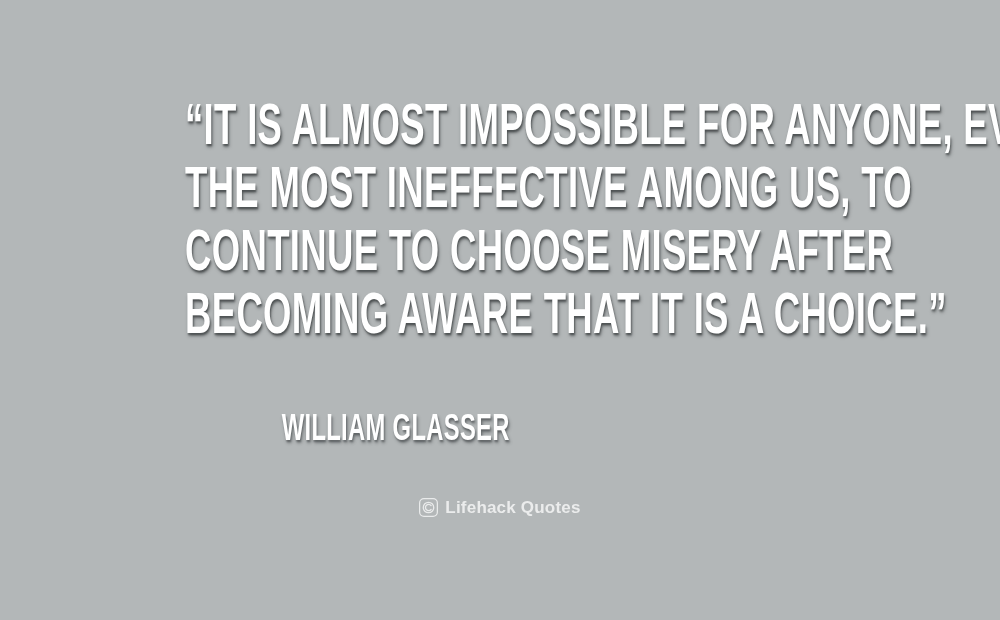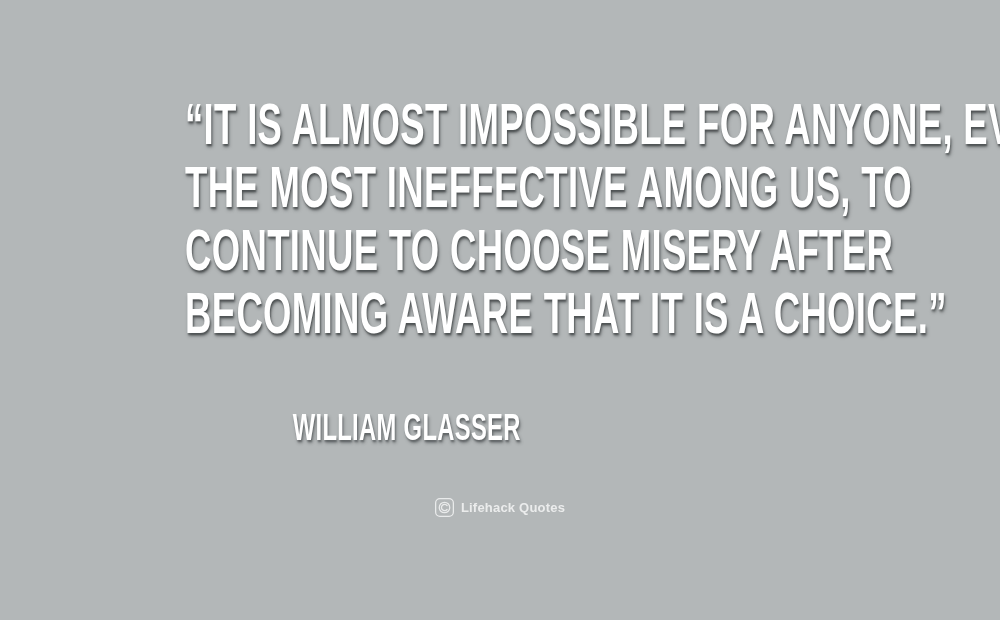--- a/index.html
+++ b/index.html
@@ -49,21 +49,21 @@
     transform-origin: center center;
     text-shadow:
        2px 3px 4px rgba(40,44,46,0.55),
        1px 2px 2px rgba(40,44,46,0.40);
   }
 
   
   .author-wrap {
     position: absolute;
     top: 408px;
-    left: 11px;
+    left: 0;
     width: 792px;
     text-align: center;
   }
   .author {
     display: inline-block;
     color: #ffffff;
     font-family: "Liberation Sans", sans-serif;
     font-weight: bold;
     font-size: 36px;
     line-height: 40px;
@@ -91,21 +91,21 @@
     width: 19px;
     height: 19px;
     display: block;
     opacity: 0.72;
   }
   .brand-text {
     color: #ffffff;
     opacity: 0.74;
     font-family: "Liberation Sans", sans-serif;
     font-weight: bold;
-    font-size: 13px;
+    font-size: 17px;
     line-height: 19px;
     letter-spacing: 0.2px;
     white-space: nowrap;
   }
 </style>
 </head>
 <body>
 
 <div class="quote-card">
 

